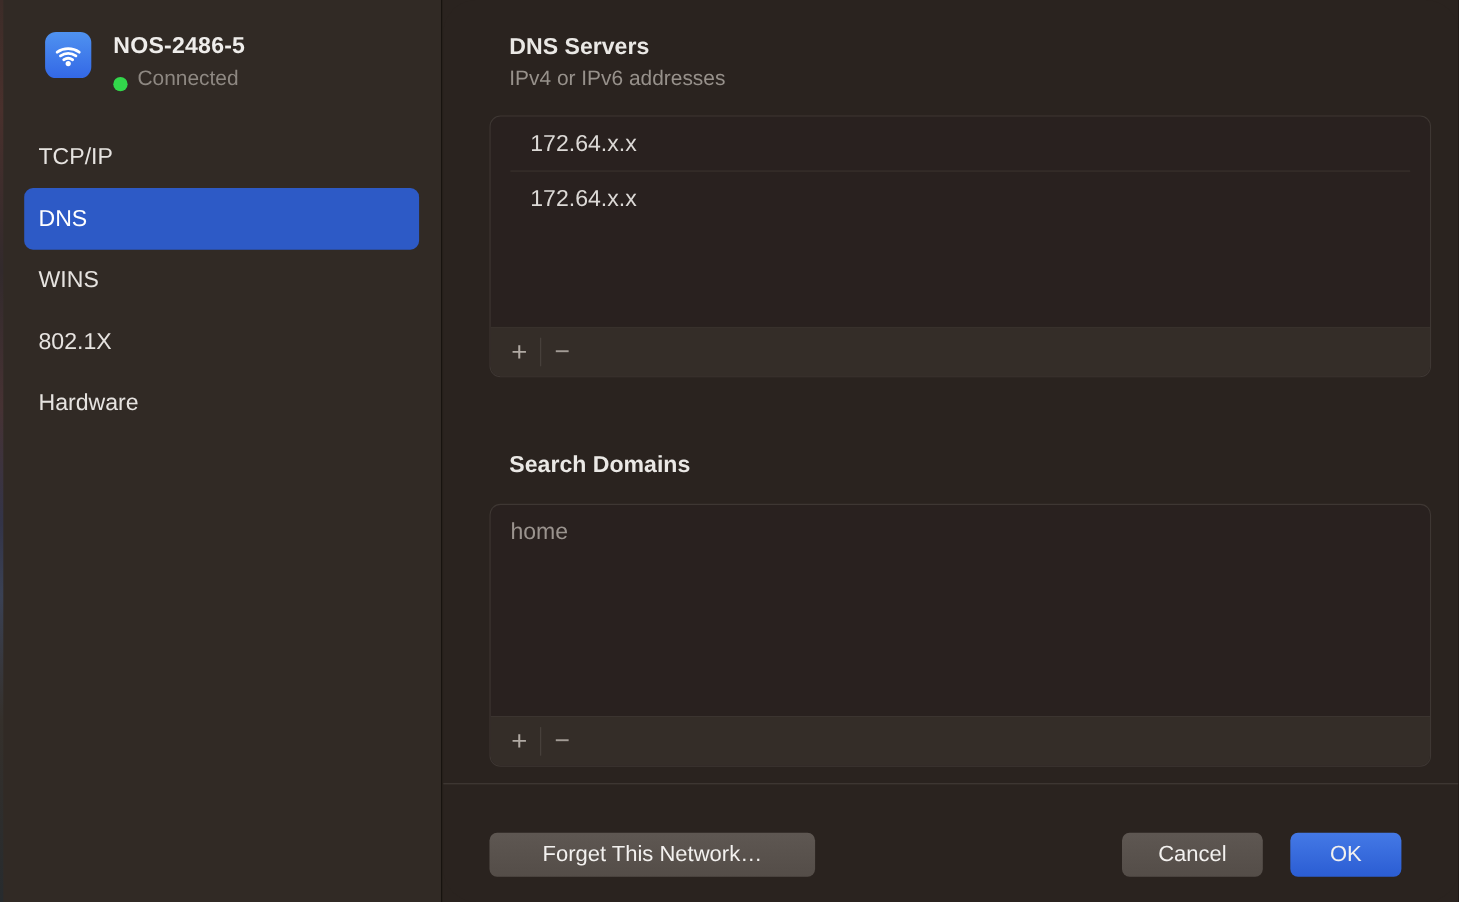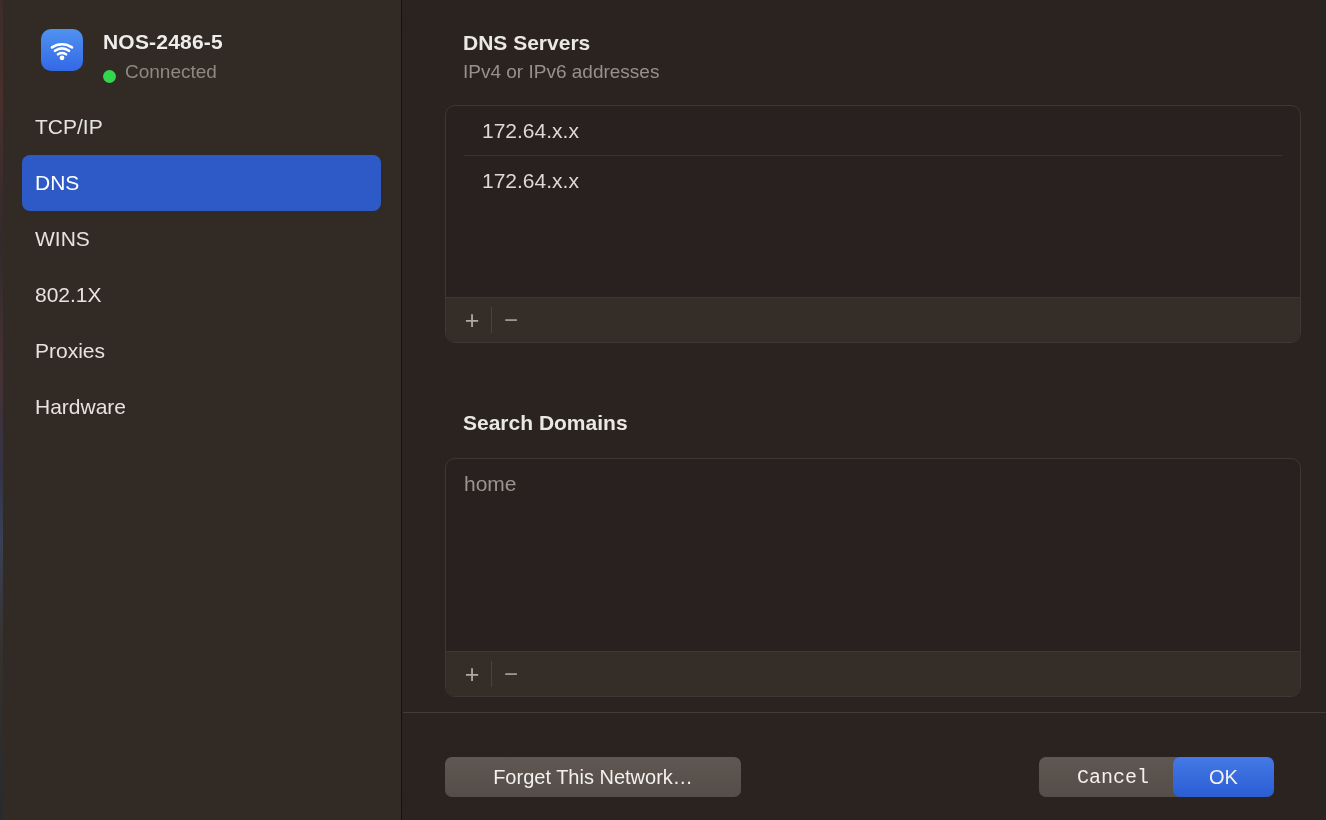--- a/index.html
+++ b/index.html
@@ -25,21 +25,21 @@
     width:42px; height:42px; border-radius:10px;
     background:linear-gradient(180deg,#4f92f0,#3368e6);
     display:flex; align-items:center; justify-content:center;
   }
   .net-texts { margin-left:20px; padding-top:1px; }
   .net-name { font-size:21px; font-weight:600; color:#efedeb; letter-spacing:.2px; }
   .net-status { display:flex; align-items:flex-end; margin-top:7px; }
   .status-dot { width:13px; height:13px; border-radius:50%; background:#32d74b; }
   .status-label { margin-left:9px; font-size:19px; color:#8e8882; }
 
-  .nav { position:absolute; left:22px; right:20px; top:99px; }
+  .nav { position:absolute; left:22px; right:20px; top:115px; }
   .nav-item {
     height:56px; display:flex; align-items:center; padding-left:13px;
     font-size:21px; color:#e6e3e0; border-radius:8px; cursor:default;
   }
   .nav-item.selected { background:#2d5ac6; color:#ffffff; }
 
   
   .main { position:absolute; left:403px; top:0; right:0; bottom:0; background:#2a231f;border-radius:30px; }
   .section-title { position:absolute; left:60px; font-size:21px; font-weight:700; color:#eae8e5; }
   .section-sub { position:absolute; left:60px; font-size:19px; color:#97918b; }
@@ -70,21 +70,21 @@
 
   .footer-divider { position:absolute; left:0; right:0; top:712px; height:1px; background:#423c37; }
 
   .btn {
     position:absolute; top:757px; height:40px; border-radius:7px;
     display:flex; align-items:center; justify-content:center;
     font-size:20px; color:#f3f1ef; cursor:default;
   }
   .btn-gray { background:linear-gradient(180deg,#5e5752,#544d48); }
   .btn-forget { left:42px; width:296px; }
-  .btn-cancel { left:636px; width:148px;font-family:Liberation Mono, monospace; }
+  .btn-cancel { left:617px; width:128px; }
   .btn-ok { left:770px; width:101px; background:linear-gradient(180deg,#4479e6,#2b5dd3); }
 </style>
 </head>
 <body>
 
 <div class="window">
 
   <div class="sidebar">
 
     <div class="net-header">
@@ -103,21 +103,20 @@
           <span class="status-label">Connected</span>
         </div>
       </div>
     </div>
 
     <div class="nav">
       <div class="nav-item">TCP/IP</div>
       <div class="nav-item selected">DNS</div>
       <div class="nav-item">WINS</div>
       <div class="nav-item">802.1X</div>
-      <div class="nav-item">Proxies</div>
       <div class="nav-item">Hardware</div>
     </div>
 
     <div class="edge-strip"></div>
   </div>
 
   <div class="main">
 
     <div class="section-title" style="top:31px;">DNS Servers</div>
     <div class="section-sub" style="top:61px;">IPv4 or IPv6 addresses</div>

